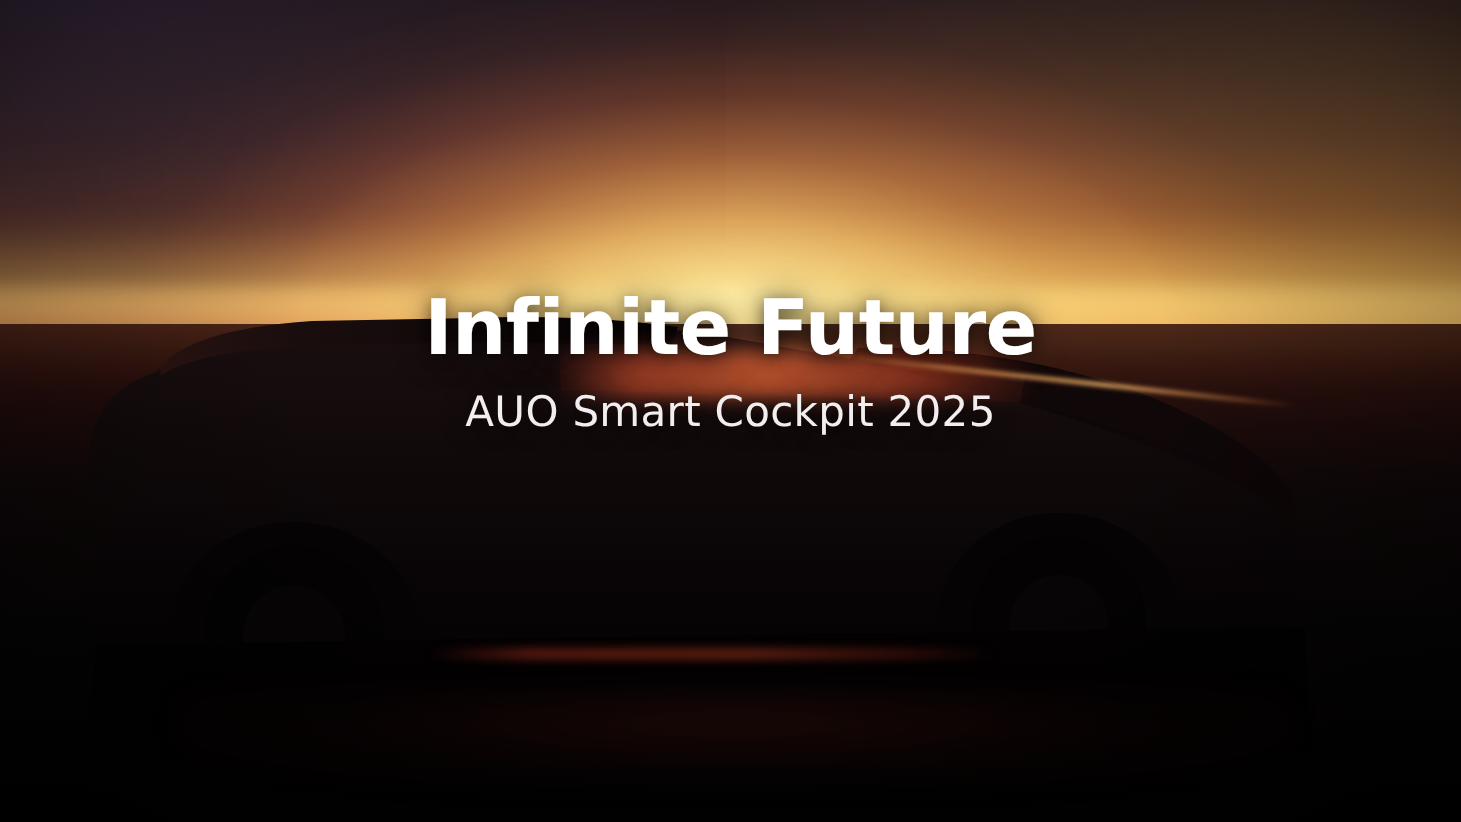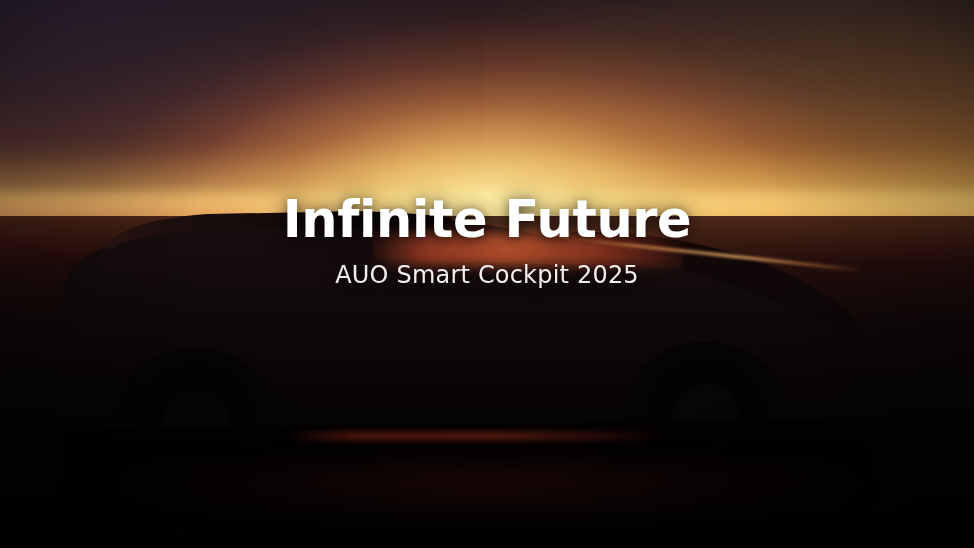--- a/index.html
+++ b/index.html
@@ -258,21 +258,21 @@
     letter-spacing: -0.4px;
     text-shadow:
       0 0 22px rgba(0, 0, 0, 0.55),
       0 2px 10px rgba(0, 0, 0, 0.45);
   }
   .headline-line { display: block; }
   .subtitle {
     margin: 12px 0 0 0;
     color: #f2eef0;
     font-family: "DejaVu Sans", sans-serif;
-    font-size: 24px;
+    font-size: 28px;
     font-weight: 400;
     line-height: 30px;
     letter-spacing: 0.2px;
     text-shadow: 0 0 16px rgba(0, 0, 0, 0.70);
   }
 </style>
 </head>
 <body>
 
 <div class="stage">

